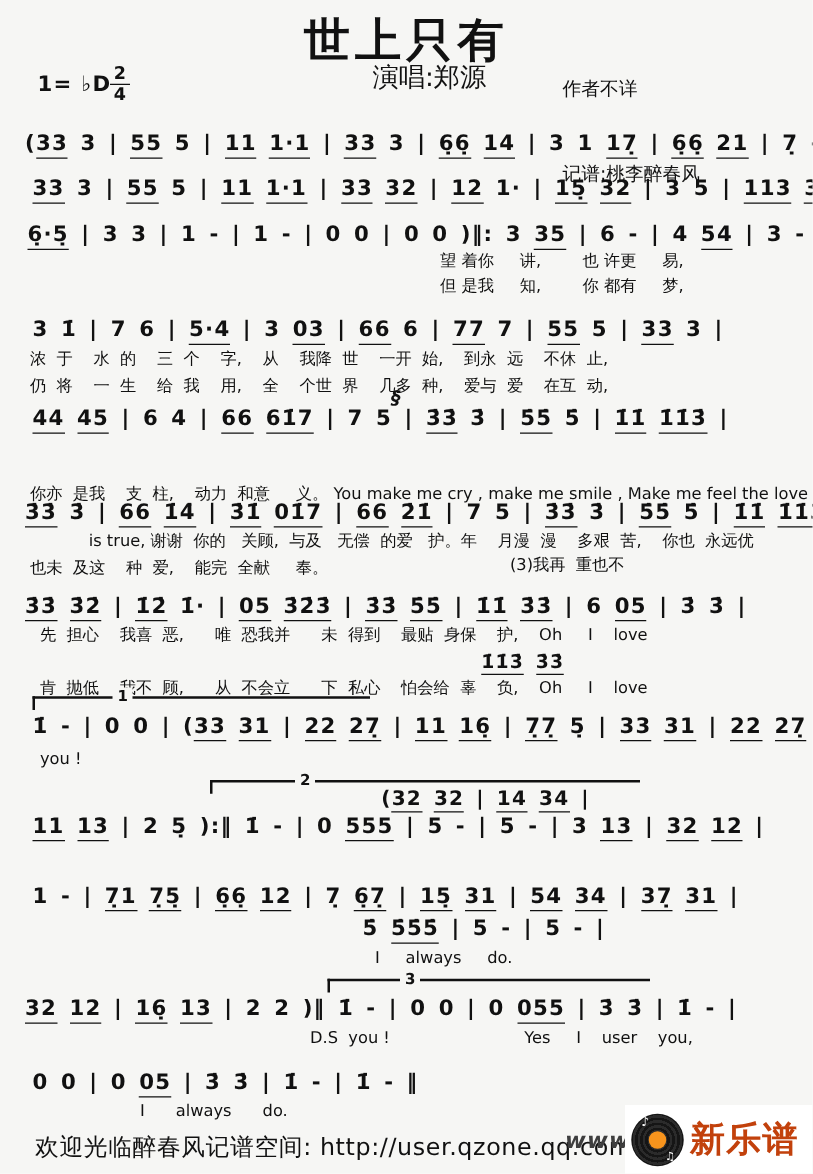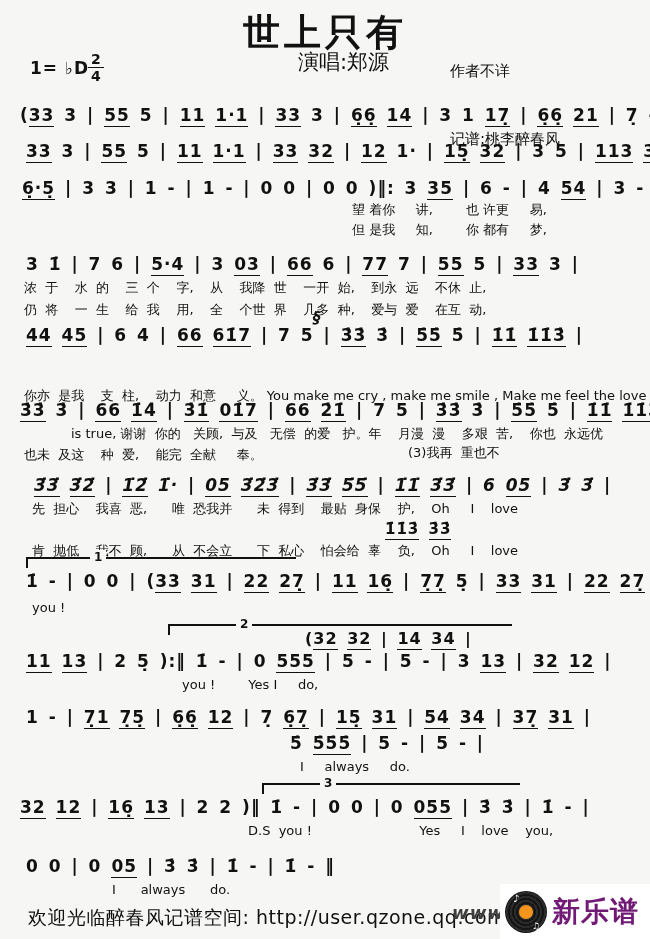--- a/index.html
+++ b/index.html
@@ -37,21 +37,21 @@
   .volta{position:absolute;height:9px;border-top:2px solid #111;border-left:2px solid #111;}
   .vnum{position:absolute;top:-9px;background:#f6f6f4;padding:0 4px;font-size:12px;font-weight:bold;line-height:14px;}
   
   #sys1{top:104px;} #sys2{top:140px;} #sys3{top:177px;} #sys4{top:253px;}
   #sys5{top:324px;} #sys6{top:399px;} #sys7{top:474px;} #sys8{top:570px;}
   #sys9{top:628px;} #sys10{top:706px;} #sys11{top:796px;} #sys12{top:855px;}
   
   #sys1 .note-row{padding-left:20px;} #sys2 .note-row{padding-left:26px;}
   #sys3 .note-row{padding-left:22px;} #sys4 .note-row{padding-left:26px;}
   #sys5 .note-row{padding-left:26px;} #sys6 .note-row{padding-left:20px;}
-  #sys7 .note-row{padding-left:34px;font-style:italic;} #sys8 .note-row{padding-left:26px;}
+  #sys7 .note-row{padding-left:20px;} #sys8 .note-row{padding-left:26px;}
   #sys9 .note-row{padding-left:26px;} #sys10 .note-row{padding-left:26px;}
   #sys11 .note-row{padding-left:20px;} #sys12 .note-row{padding-left:26px;}
   
   #sys3 .lyr0,#sys3 .lyr1{padding-left:352px;margin-top:1px;}
   #sys4 .lyr0,#sys4 .lyr1{padding-left:24px;}
   #sys5 .lyr0,#sys5 .lyr1{padding-left:24px;margin-top:40px;}
   #sys6 .lyr0{padding-left:24px;text-align:center;} #sys6 .lyr1{padding-left:408px;margin-top:0;}
   #sys7 .lyr0,#sys7 .lyr1{padding-left:32px;}
   #sys7 .ossia-row{padding-left:385px;}
   #sys8 .lyr0{padding-left:32px;margin-top:6px;}
@@ -72,21 +72,21 @@
     position:absolute;right:0;top:884px;width:150px;height:55px;background:#ffffff;
     display:flex;align-items:center;gap:5px;padding-left:5px;box-sizing:border-box;
   }
   .record{
     position:relative;flex:0 0 auto;width:42px;height:42px;border-radius:50%;
     background:repeating-radial-gradient(circle,#151515 0 2px,#2b2b2b 2px 4px);
   }
   .record::after{content:"";position:absolute;inset:14px;border-radius:50%;background:#f7941d;}
   .record .note-glyph{position:absolute;top:2px;left:8px;color:#fff;font-size:10px;}
   .record .note-glyph2{position:absolute;bottom:2px;right:7px;color:#fff;font-size:9px;}
-  .logo-text{font-size:28px;font-weight:bold;color:#701a75;letter-spacing:1px;line-height:1;}
+  .logo-text{font-size:28px;font-weight:bold;color:#c2410c;letter-spacing:1px;line-height:1;}
 </style>
 </head>
 <body>
 
 <div class="page">
 
   <div class="title">世上只有</div>
 
   <div class="keysig">1= ♭D</div>
   <div class="timesig">
@@ -138,33 +138,32 @@
         </div>
         <div class="note-row note-like">1̇ - | 0 0 | (<span class="bg">33</span> <span class="bg">31</span> | <span class="bg">22</span> <span class="bg">27̣</span> | <span class="bg">11</span> <span class="bg">16̣</span> | <span class="bg">7̣7̣</span> 5̣ | <span class="bg">33</span> <span class="bg">31</span> | <span class="bg">22</span> <span class="bg">27̣</span> |</div>
         <div class="lyric-row lyr0">you !</div>
       </div>
       <div class="system" id="sys9">
         <div class="volta">
           <span class="vnum">2</span>
         </div>
         <div class="pre-row note-like">(<span class="bg">32</span> <span class="bg">32</span> | <span class="bg">14</span> <span class="bg">34</span> |</div>
         <div class="note-row note-like"><span class="bg">11</span> <span class="bg">13</span> | 2 5̣ ):‖ 1̇ - | 0 <span class="bg">555</span> | 5 - | 5 - | 3 <span class="bg">13</span> | <span class="bg">32</span> <span class="bg">12</span> |</div>
-        <div class="lyric-row lyr0">you !        Yes I     do,</div>
       </div>
       <div class="system" id="sys10">
         <div class="note-row note-like">1 - | <span class="bg">7̣1</span> <span class="bg">7̣5̣</span> | <span class="bg">6̣6̣</span> <span class="bg">12</span> | 7̣ <span class="bg">6̣7̣</span> | <span class="bg">15̣</span> <span class="bg">31</span> | <span class="bg">54</span> <span class="bg">34</span> | <span class="bg">37̣</span> <span class="bg">31</span> |</div>
         <div class="sub-row note-like">5̇ <span class="bg">5̇5̇5̇</span> | 5 - | 5 - |</div>
         <div class="lyric-row lyr0">I     always     do.</div>
       </div>
       <div class="system" id="sys11">
         <div class="volta">
           <span class="vnum">3</span>
         </div>
         <div class="note-row note-like"><span class="bg">32</span> <span class="bg">12</span> | <span class="bg">16̣</span> <span class="bg">13</span> | 2 2 )‖ 1̇ - | 0 0 | 0 <span class="bg">055</span> | 3̇ 3̇ | 1̇ - |</div>
-        <div class="lyric-row lyr0">D.S  you !                          Yes     I    love    you,</div>
+        <div class="lyric-row lyr0">D.S  you !                          Yes     I    user    you,</div>
       </div>
       <div class="system" id="sys12">
         <div class="note-row note-like">0 0 | 0 <span class="bg">05</span> | 3̇ 3̇ | 1̇ - | 1̇ - ‖</div>
         <div class="lyric-row lyr0">I      always      do.</div>
       </div>
     </div>
 
   <div class="footer-note">欢迎光临醉春风记谱空间: http://user.qzone.qq.com/563264185</div>
   <div class="watermark">www..</div>
   <div class="logo-box">

